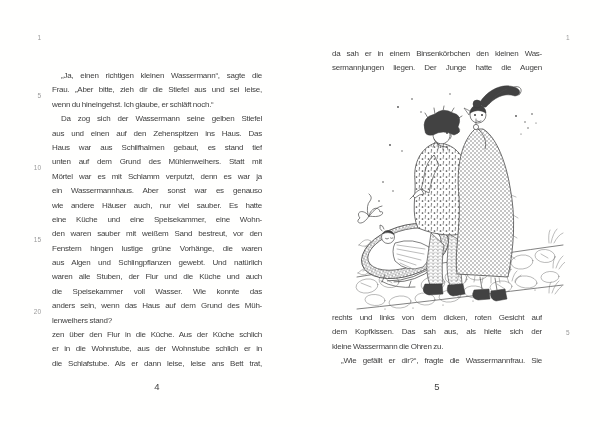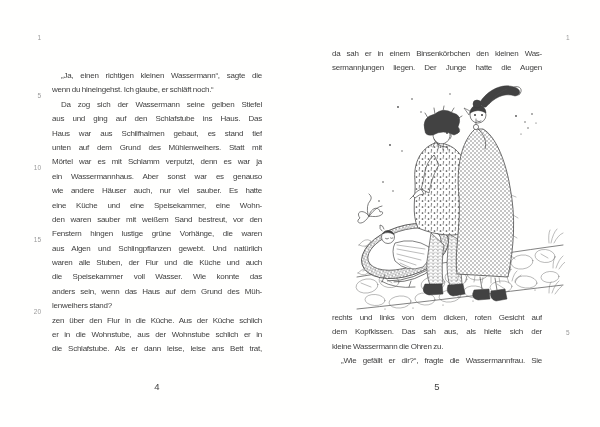--- a/index.html
+++ b/index.html
@@ -28,23 +28,24 @@
   <div>
     <div class="margincol mleft" style="left:27px;top:34px;height:320px;">
         <div class="mnum" style="top: 0px;">1</div>
         <div class="mnum" style="top: 57.6px;">5</div>
         <div class="mnum" style="top: 129.6px;">10</div>
         <div class="mnum" style="top: 201.6px;">15</div>
         <div class="mnum" style="top: 273.6px;">20</div>
       </div>
     <div class="textblock" style="left:52px;top:33px;margin-top:36px;">
         <div class="tline indent">„Ja, einen richtigen kleinen Wassermann“, sagte die</div>
+        <div class="tline">Frau. „Aber bitte, zieh dir die Stiefel aus und sei leise,</div>
         <div class="tline pend">wenn du hineingehst. Ich glaube, er schläft noch.“</div>
         <div class="tline indent">Da zog sich der Wassermann seine gelben Stiefel</div>
-        <div class="tline">aus und ging auf den Schlafstube ins Haus. Das</div>
+        <div class="tline">aus und einen auf den Zehenspitzen ins Haus. Das</div>
         <div class="tline">Haus war aus Schilfhalmen gebaut, es stand tief</div>
         <div class="tline">unten auf dem Grund des Mühlenweihers. Statt mit</div>
         <div class="tline">Mörtel war es mit Schlamm verputzt, denn es war ja</div>
         <div class="tline">ein Wassermannhaus. Aber sonst war es genauso</div>
         <div class="tline">wie andere Häuser auch, nur viel sauber. Es hatte</div>
         <div class="tline">eine Küche und eine Speisekammer, eine Wohn-</div>
         <div class="tline">den waren sauber mit weißem Sand bestreut, vor den</div>
         <div class="tline">Fenstern hingen lustige grüne Vorhänge, die waren</div>
         <div class="tline">aus Algen und Schlingpflanzen gewebt. Und natürlich</div>
         <div class="tline">waren alle Stuben, der Flur und die Küche und auch</div>

